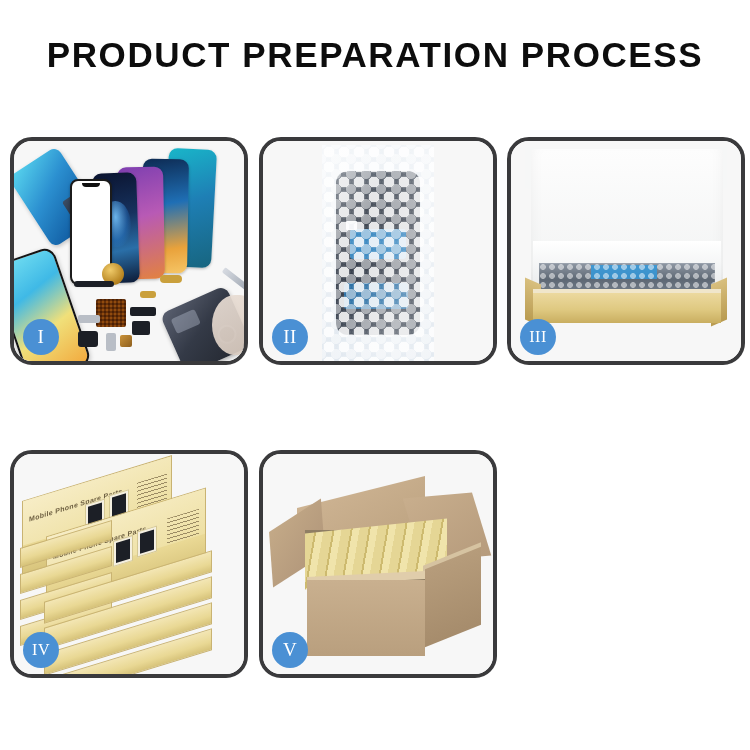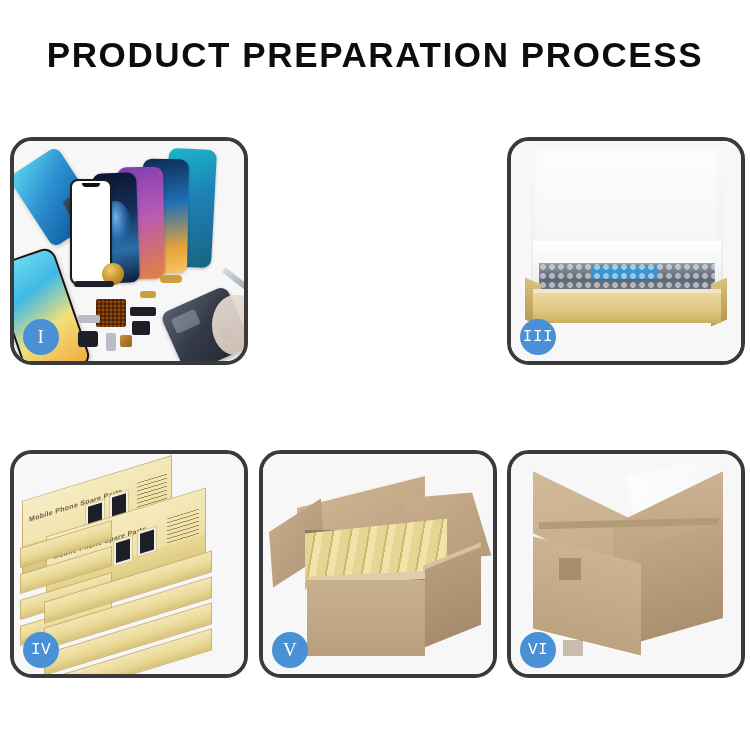--- a/index.html
+++ b/index.html
@@ -87,21 +87,21 @@
     border-radius: 50%;
     background: #4a90d4;
     color: #ffffff;
     font-family: "Liberation Serif", serif;
     font-size: 19px;
     line-height: 36px;
     text-align: center;
     letter-spacing: 0.5px;
     z-index: 40;
   }
-  .badge.small { font-size: 16px; font-family: Liberation Mono, monospace; }
+  .badge.small { font-size: 16px; }
 
   
   .phone-fan { position: absolute; left: 0; top: 0; width: 100%; height: 100%; }
   .ph {
     position: absolute;
     border-radius: 9px;
     box-shadow: 0 1px 3px rgba(0,0,0,0.28);
     overflow: hidden;
   }
   .ph-e { left: 152px; top: 8px;  width: 48px; height: 118px;
@@ -445,20 +445,34 @@
           <div class="pt silver" style="left:32px;top:72px;width:10px;height:18px;border-radius:2px;"></div>
           <div class="pt copper" style="left:46px;top:74px;width:12px;height:12px;border-radius:2px;"></div>
           <div class="housing"></div>
           <div class="tweezer"></div>
           <div class="hand"></div>
         </div>
       </div>
       <div class="badge">I</div>
     </div>
 
+    <div class="panel p2">
+      <div class="stage">
+        <div class="bubble-bag">
+          <div class="bag-core">
+            <div class="bag-blue1"></div>
+            <div class="bag-blue2"></div>
+            <div class="bag-label"></div>
+          </div>
+          <div class="bubbles"></div>
+          <div class="bag-sheen"></div>
+        </div>
+      </div>
+      <div class="badge">II</div>
+    </div>
 
     <div class="panel p3">
       <div class="stage">
         <div class="box3-lidL"></div>
         <div class="box3-lidR"></div>
         <div class="box3-back"></div>
         <div class="box3-foam"></div>
         <div class="box3-items"></div>
         <div class="box3-sideL"></div>
         <div class="box3-sideR"></div>
@@ -518,30 +532,15 @@
         <div class="c5-inner"></div>
         <div class="c5-contents"></div>
         <div class="c5-rimS"></div>
         <div class="c5-rimF"></div>
         <div class="c5-side"></div>
         <div class="c5-front"></div>
       </div>
       <div class="badge">V</div>
     </div>
 
-    <div class="panel p6">
-      <div class="stage">
-        <div class="c6-sheen"></div>
-        <div class="c6-top">
-          <div class="c6-topL"></div>
-          <div class="c6-topR"></div>
-          <div class="c6-seam"></div>
-        </div>
-        <div class="c6-sideface"></div>
-        <div class="c6-frontface"></div>
-        <div class="c6-tab1"></div>
-        <div class="c6-tab2"></div>
-      </div>
-      <div class="badge small">VI</div>
-    </div>
 
   </div>
 </div>
 
 </body></html>

